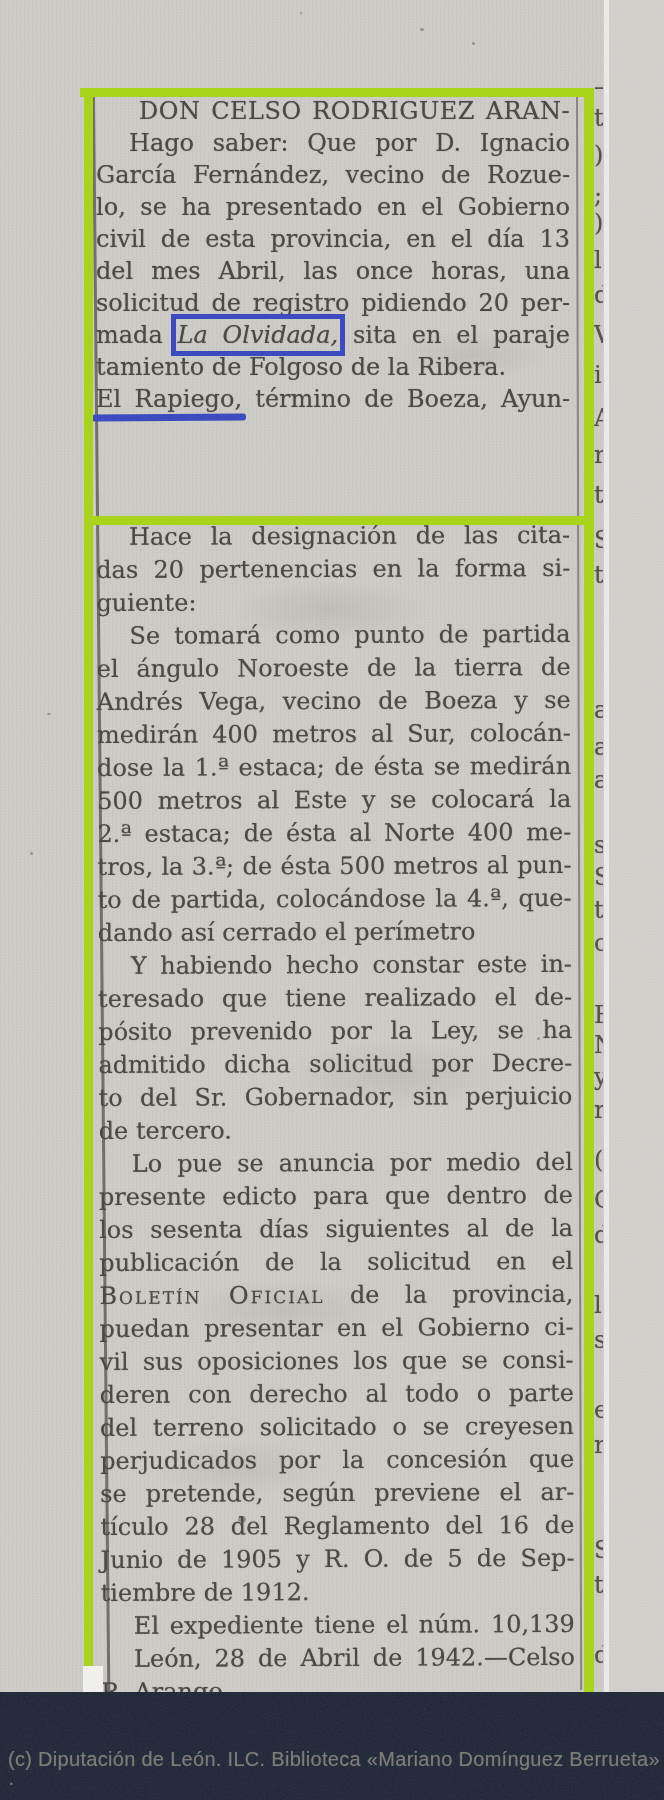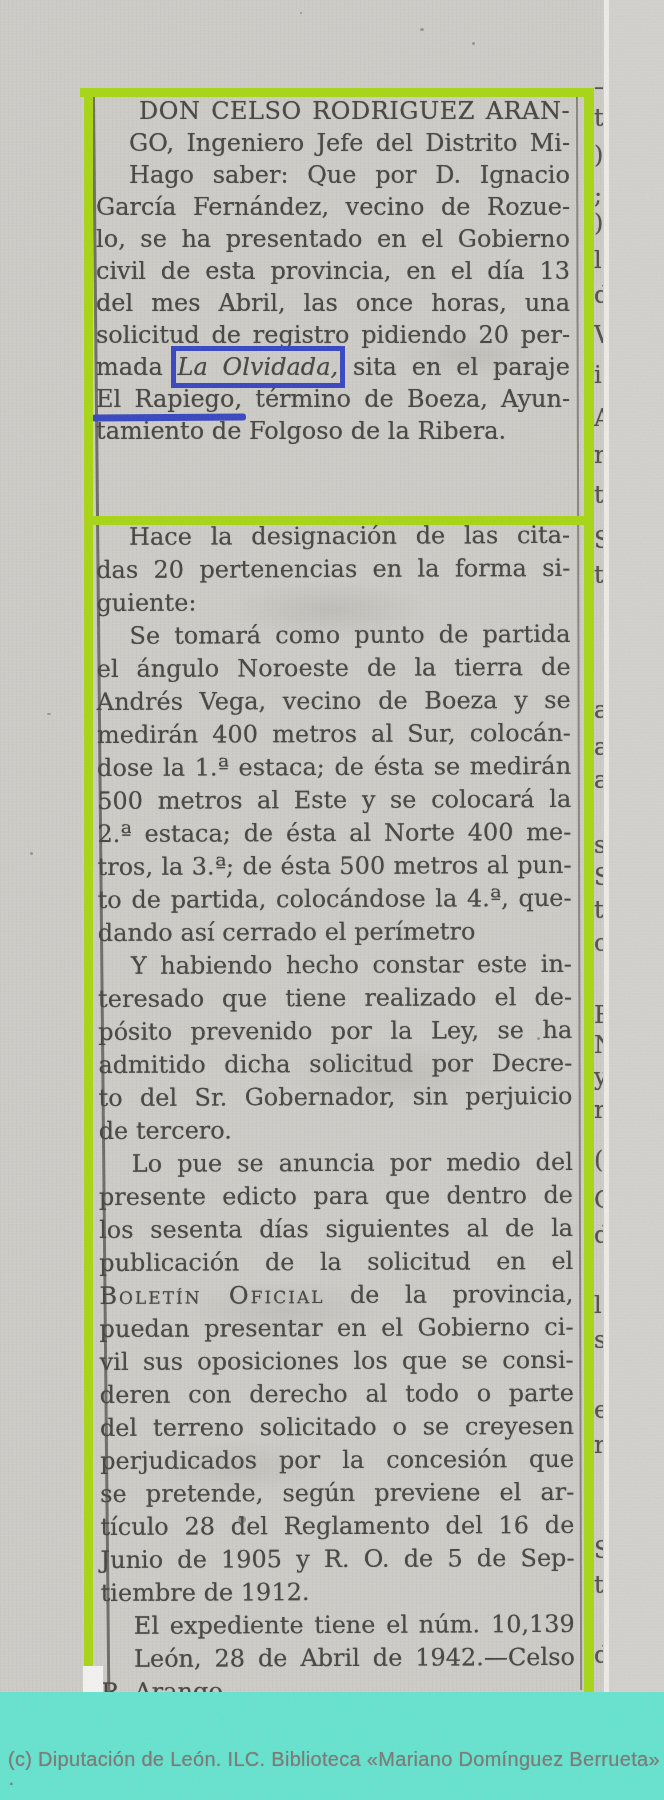--- a/index.html
+++ b/index.html
@@ -13,21 +13,21 @@
   
   .scan-main{position:absolute;left:0;top:0;width:604px;height:1692px;
     background:#d2d0cb;
     background-image:
       repeating-linear-gradient(0deg, rgba(255,255,255,.05) 0 1px, rgba(0,0,0,0) 1px 3px),
       repeating-linear-gradient(90deg, rgba(120,118,112,.05) 0 1px, rgba(0,0,0,0) 1px 4px);}
   .white-strip{position:absolute;left:604px;top:0;width:5px;height:1692px;background:#f4f3f0;}
   .right-area{position:absolute;left:609px;top:0;width:55px;height:1692px;
     background:#d7d5d1;
     background-image:repeating-linear-gradient(0deg, rgba(255,255,255,.05) 0 1px, rgba(0,0,0,0) 1px 3px);}
-  .bottom-area{position:absolute;left:0;top:1692px;width:664px;height:108px;background:#5eead4;}
+  .bottom-area{position:absolute;left:0;top:1692px;width:664px;height:108px;background:#0f172a;}
 
   
   .grain{position:absolute;left:0;top:0;pointer-events:none;opacity:.5;}
 
   
   .rule{position:absolute;background:rgba(58,56,52,.7);}
   .rule-left{left:92px;top:97px;width:2.5px;height:1593px;transform:rotate(-0.55deg);transform-origin:top left;}
   .rule-right{left:576px;top:95px;width:2px;height:1595px;transform:rotate(-0.15deg);transform-origin:top left;opacity:.75;}
 
   
@@ -130,30 +130,29 @@
     <span class="frag" style="top:1326px">s</span>
     <span class="frag" style="top:1396px">e</span>
     <span class="frag" style="top:1431px">r</span>
     <span class="frag" style="top:1536px">S</span>
     <span class="frag" style="top:1571px">t</span>
     <span class="frag" style="top:1641px">d</span>
   </div>
 
   <div class="textcol box1">
     <div class="ln title">DON CELSO RODRIGUEZ ARAN-</div>
-    <div class="ln in">GO, Ingeniero Jefe del Distrito Mi-</div>
     <div class="ln in">Hago saber: Que por D. Ignacio</div>
     <div class="ln">García Fernández, vecino de Rozue-</div>
     <div class="ln">lo, se ha presentado en el Gobierno</div>
     <div class="ln">civil de esta provincia, en el día 13</div>
     <div class="ln">del mes Abril, las once horas, una</div>
     <div class="ln">solicitud de registro pidiendo 20 per-</div>
     <div class="ln"><span>mada </span><span class="blue-box"><i>La Olvidada,</i></span><span> sita en el paraje</span></div>
+    <div class="ln end">tamiento de Folgoso de la Ribera.</div>
     <div class="ln"><span class="blue-underline">El Rapiego,</span><span> término de Boeza, Ayun-</span></div>
-    <div class="ln end">tamiento de Folgoso de la Ribera.</div>
   </div>
 
   <div class="textcol box2">
     <div class="ln in">Hace la designación de las cita-</div>
     <div class="ln">das 20 pertenencias en la forma si-</div>
     <div class="ln end">guiente:</div>
     <div class="ln in">Se tomará como punto de partida</div>
     <div class="ln">el ángulo Noroeste de la tierra de</div>
     <div class="ln">Andrés Vega, vecino de Boeza y se</div>
     <div class="ln">medirán 400 metros al Sur, colocán-</div>

